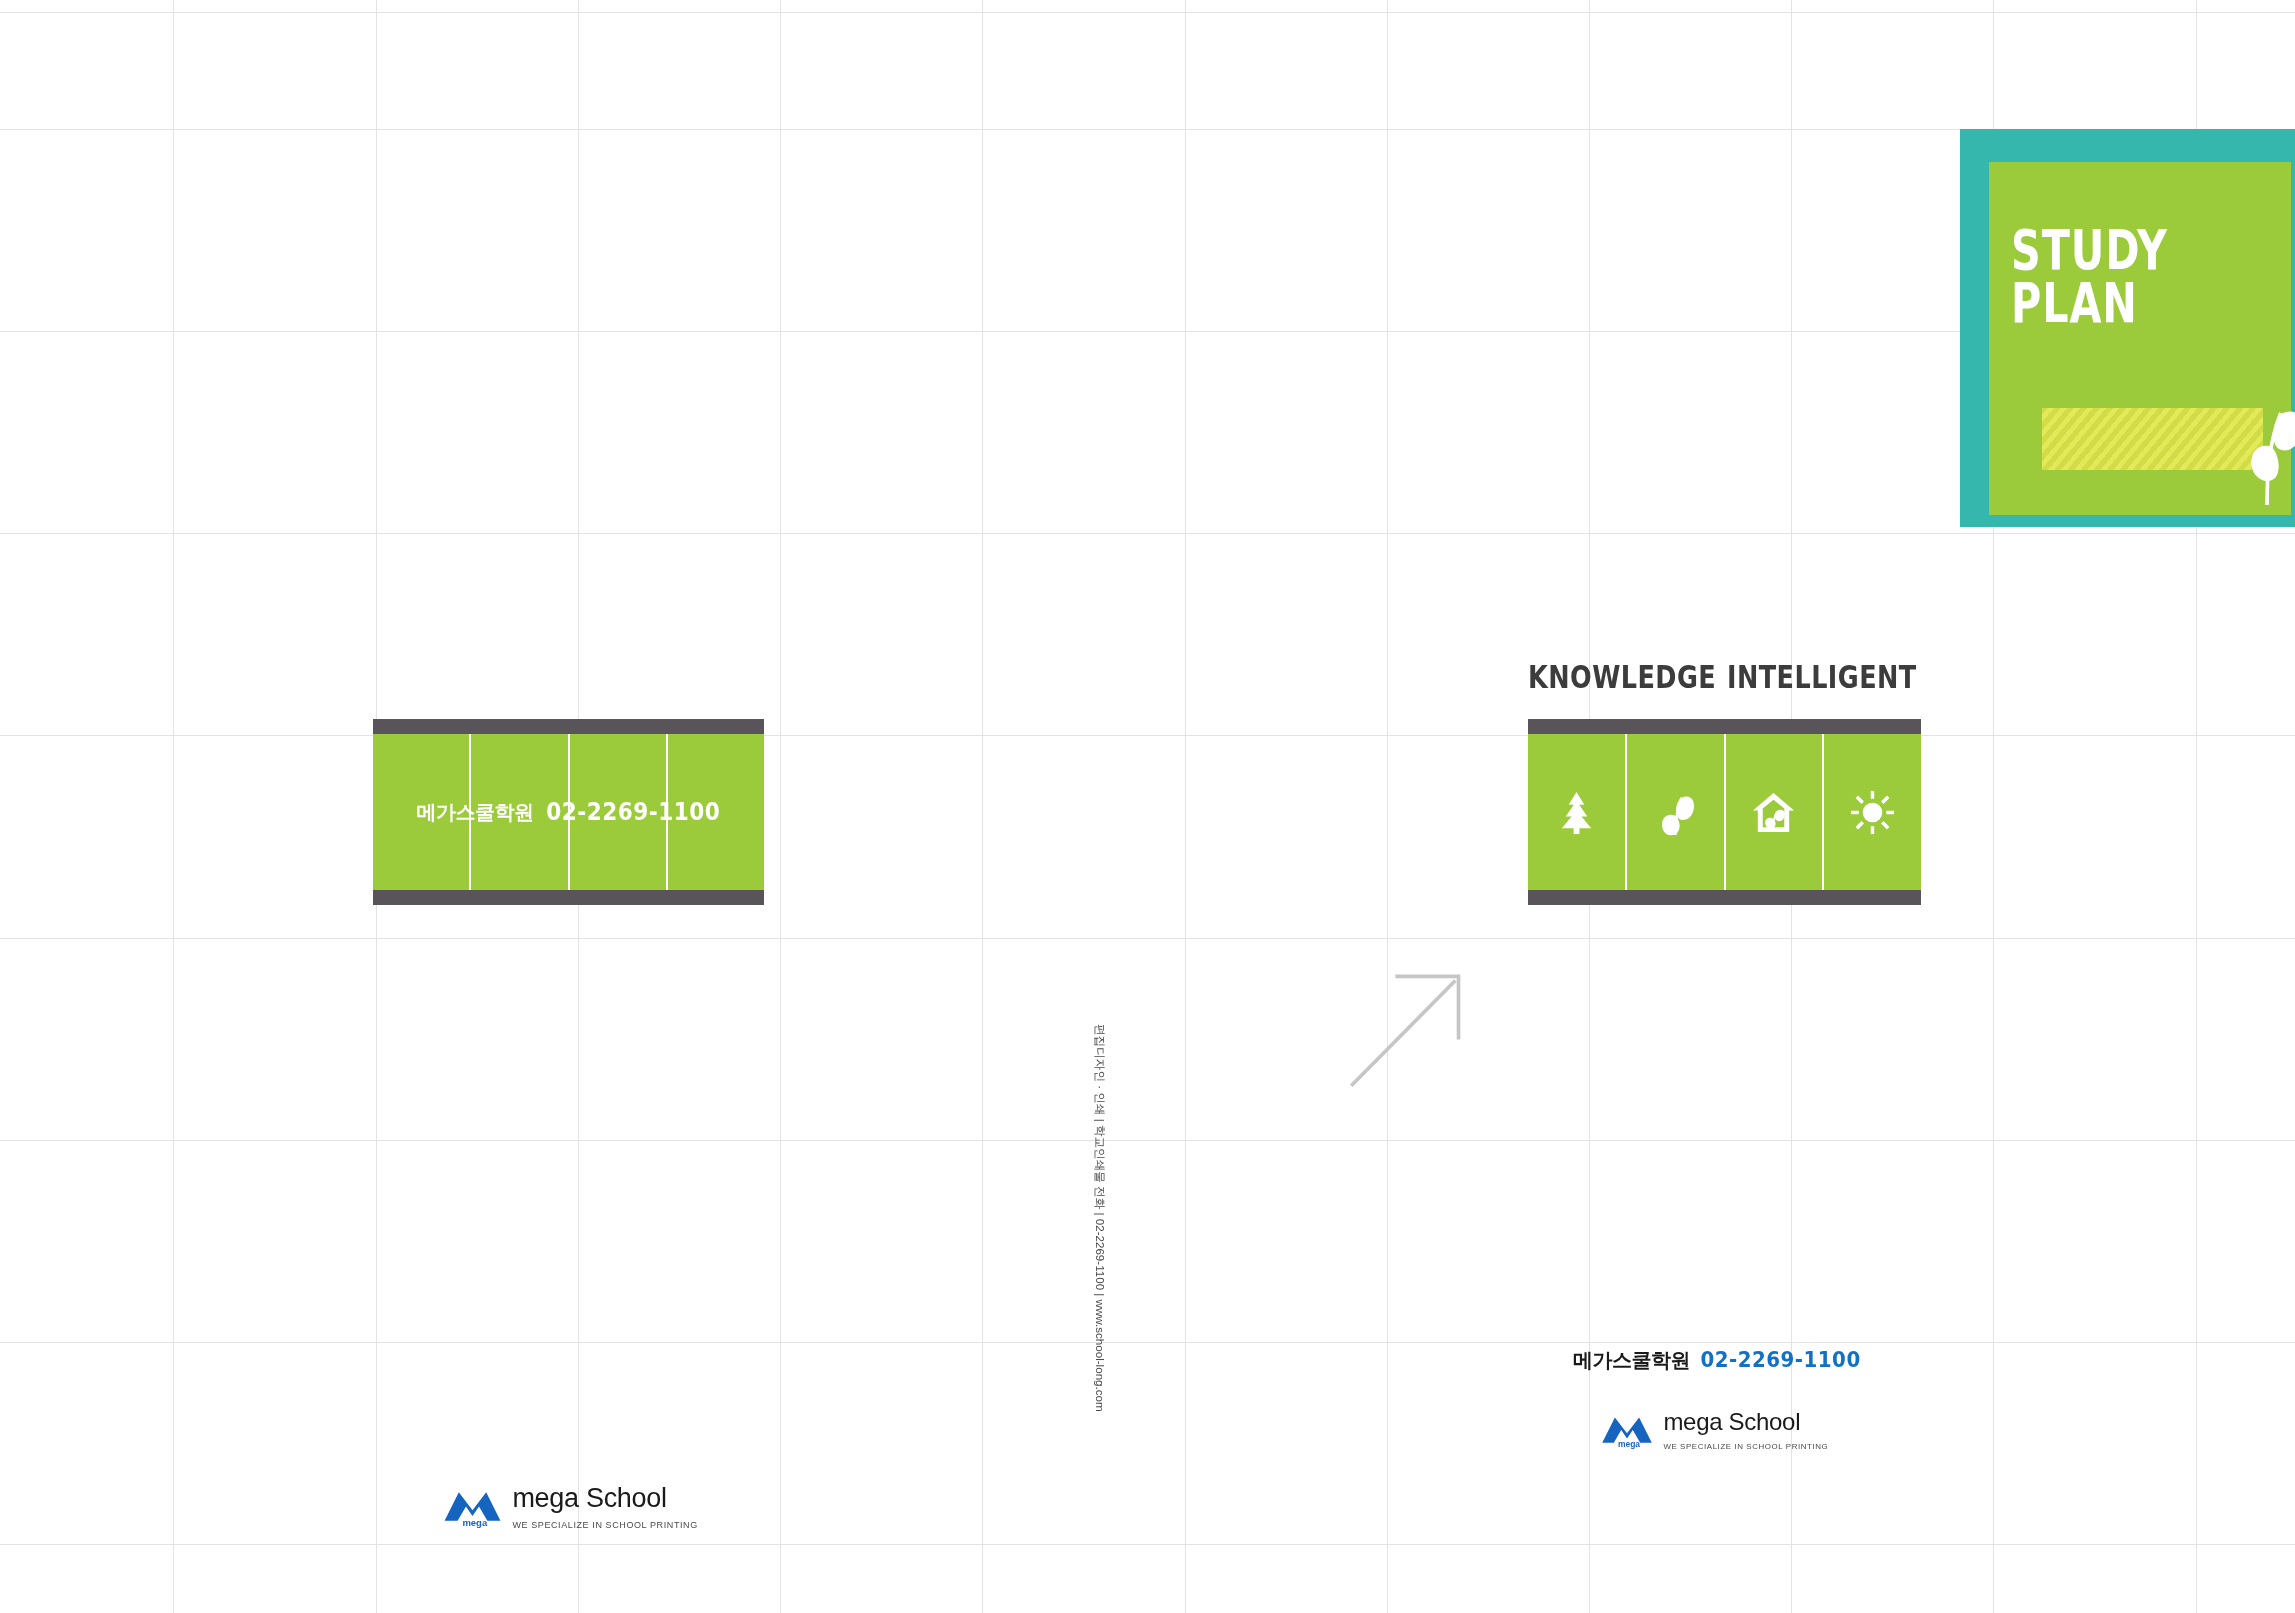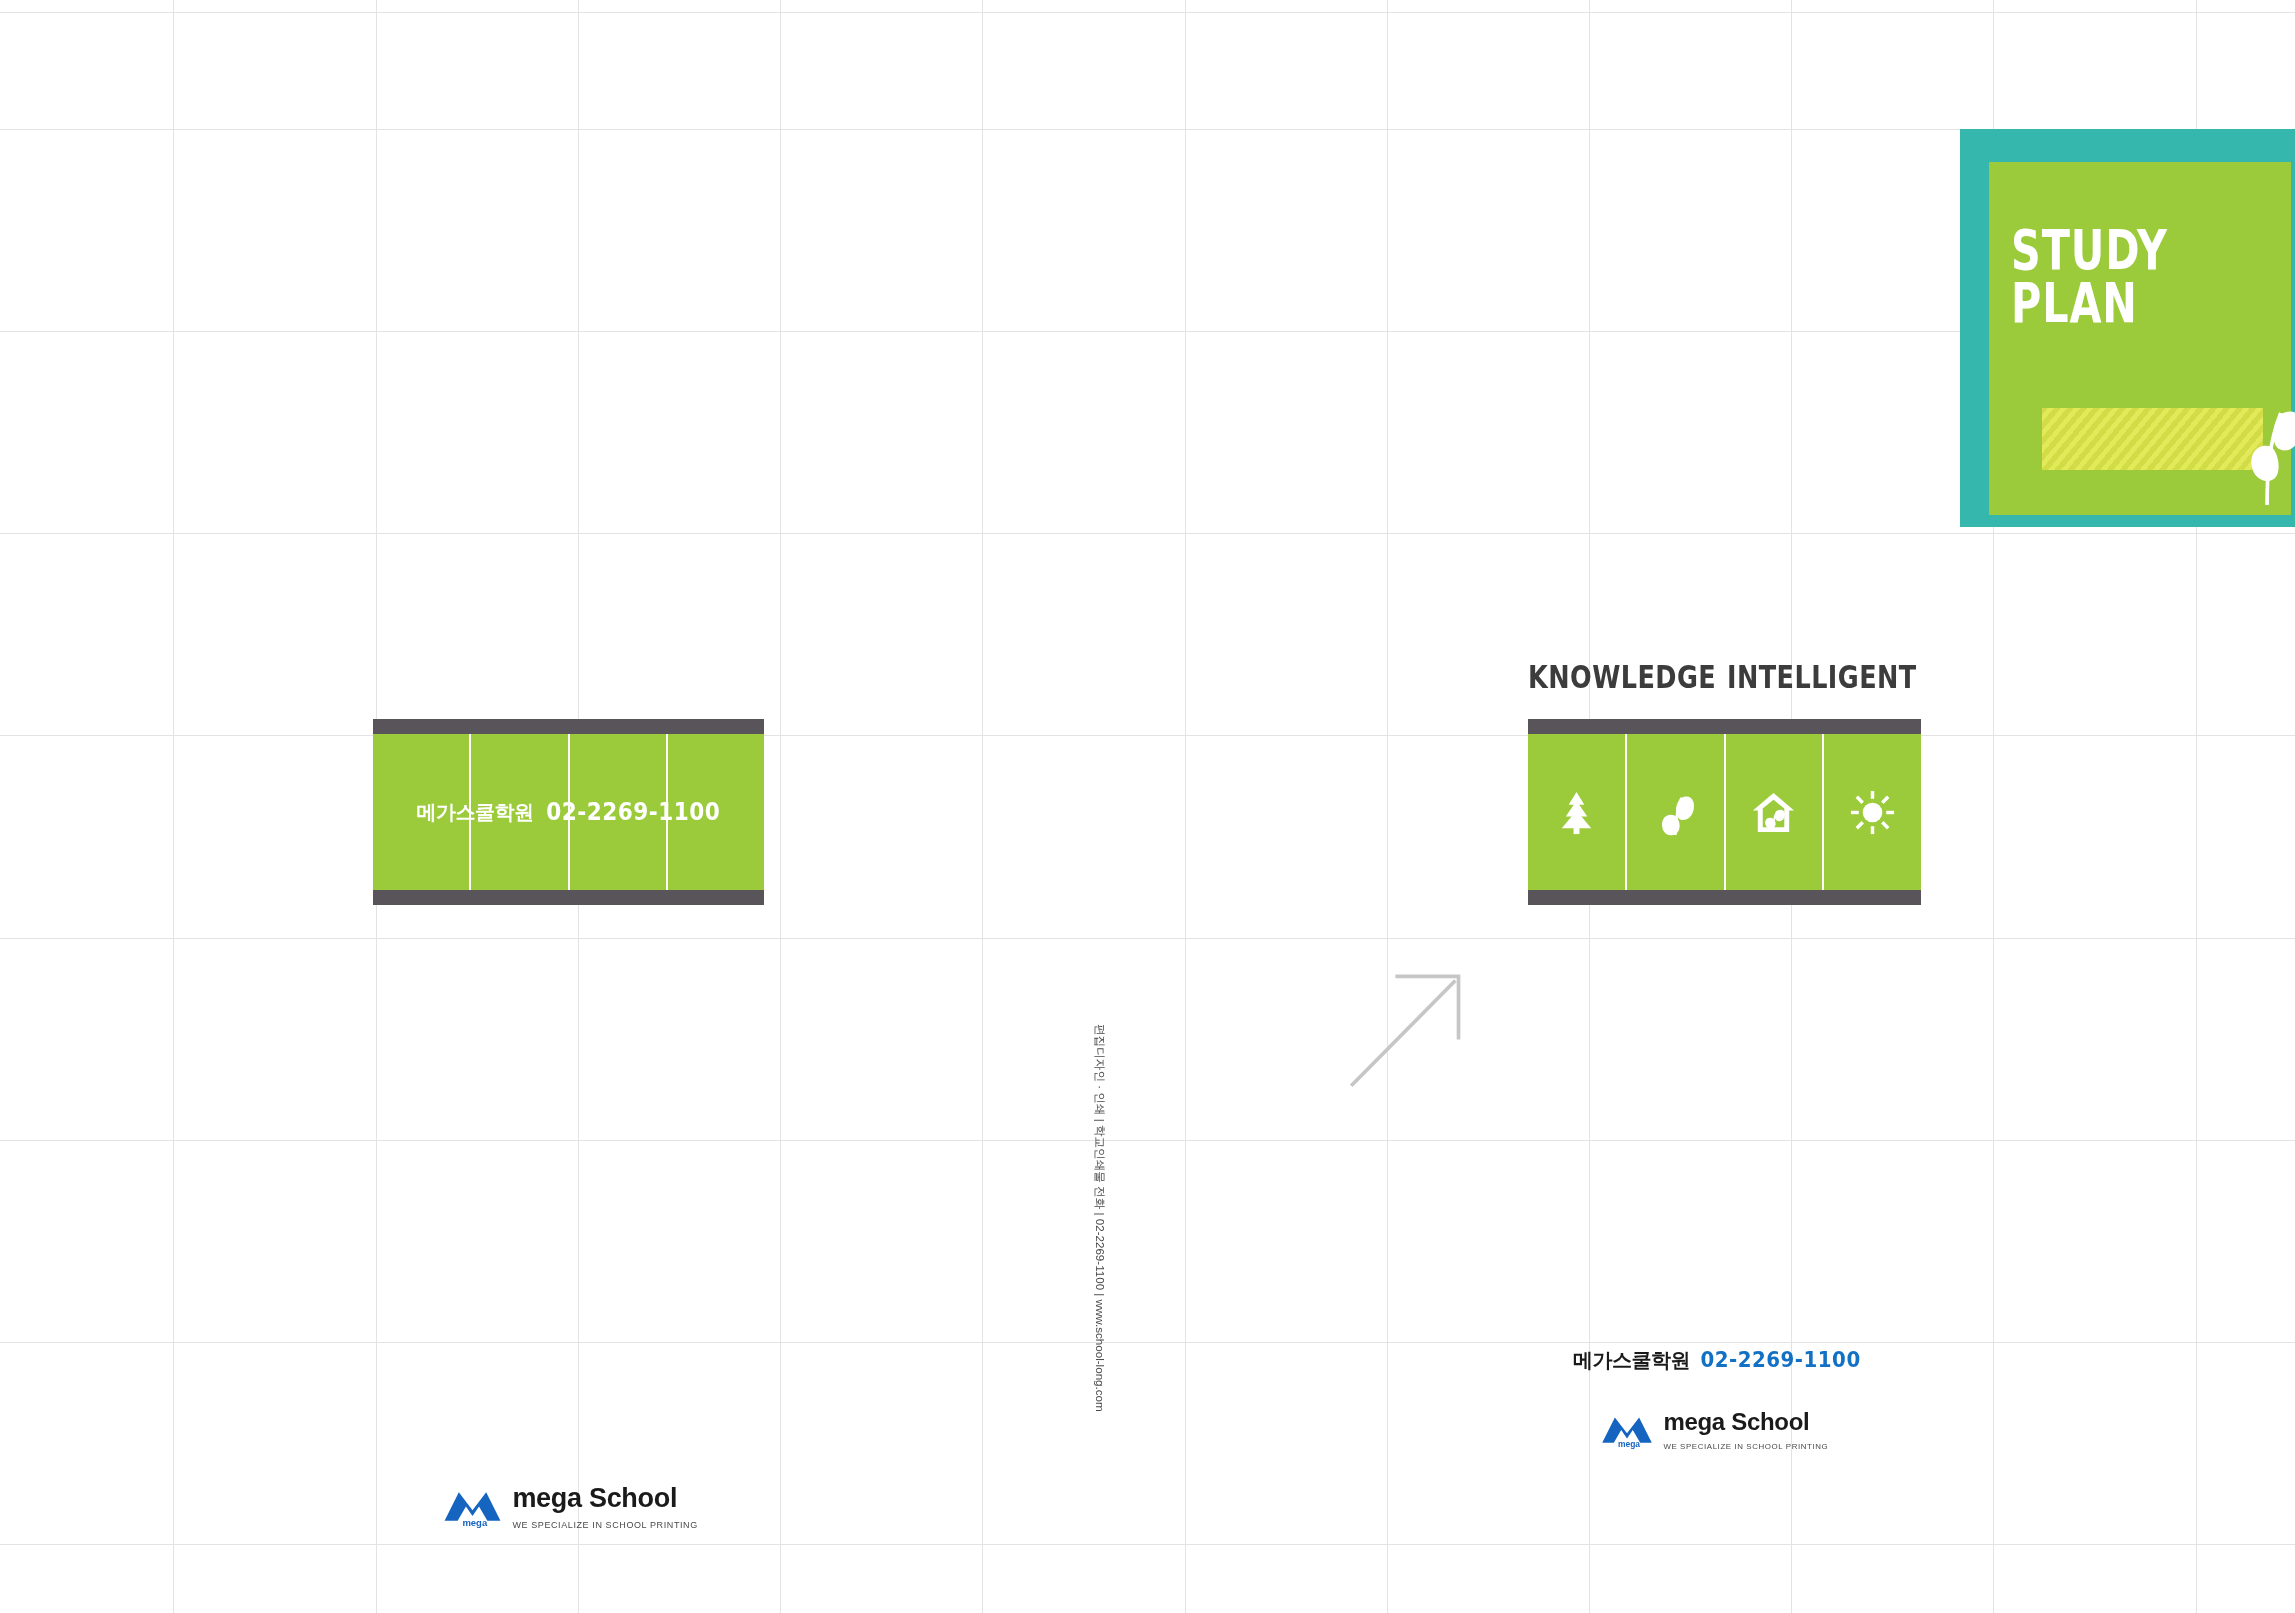--- a/index.html
+++ b/index.html
@@ -206,21 +206,21 @@
     display: flex;
     align-items: center;
   }
   .logo-mark {
     position: relative;
     margin-right: 8.4px;
   }
   .logo-text-wrap { line-height: 1; }
   .logo-name {
     color: #1a1a1a;
-    font-weight: 700;
+    font-weight: 400;
     letter-spacing: -0.3px;
   }
   .logo-tag {
     color: #4a4a4a;
     letter-spacing: 0.6px;
     margin-top: 9px;
   }
 
   
   #logo-left { left: 441px; top: 1484px; }

